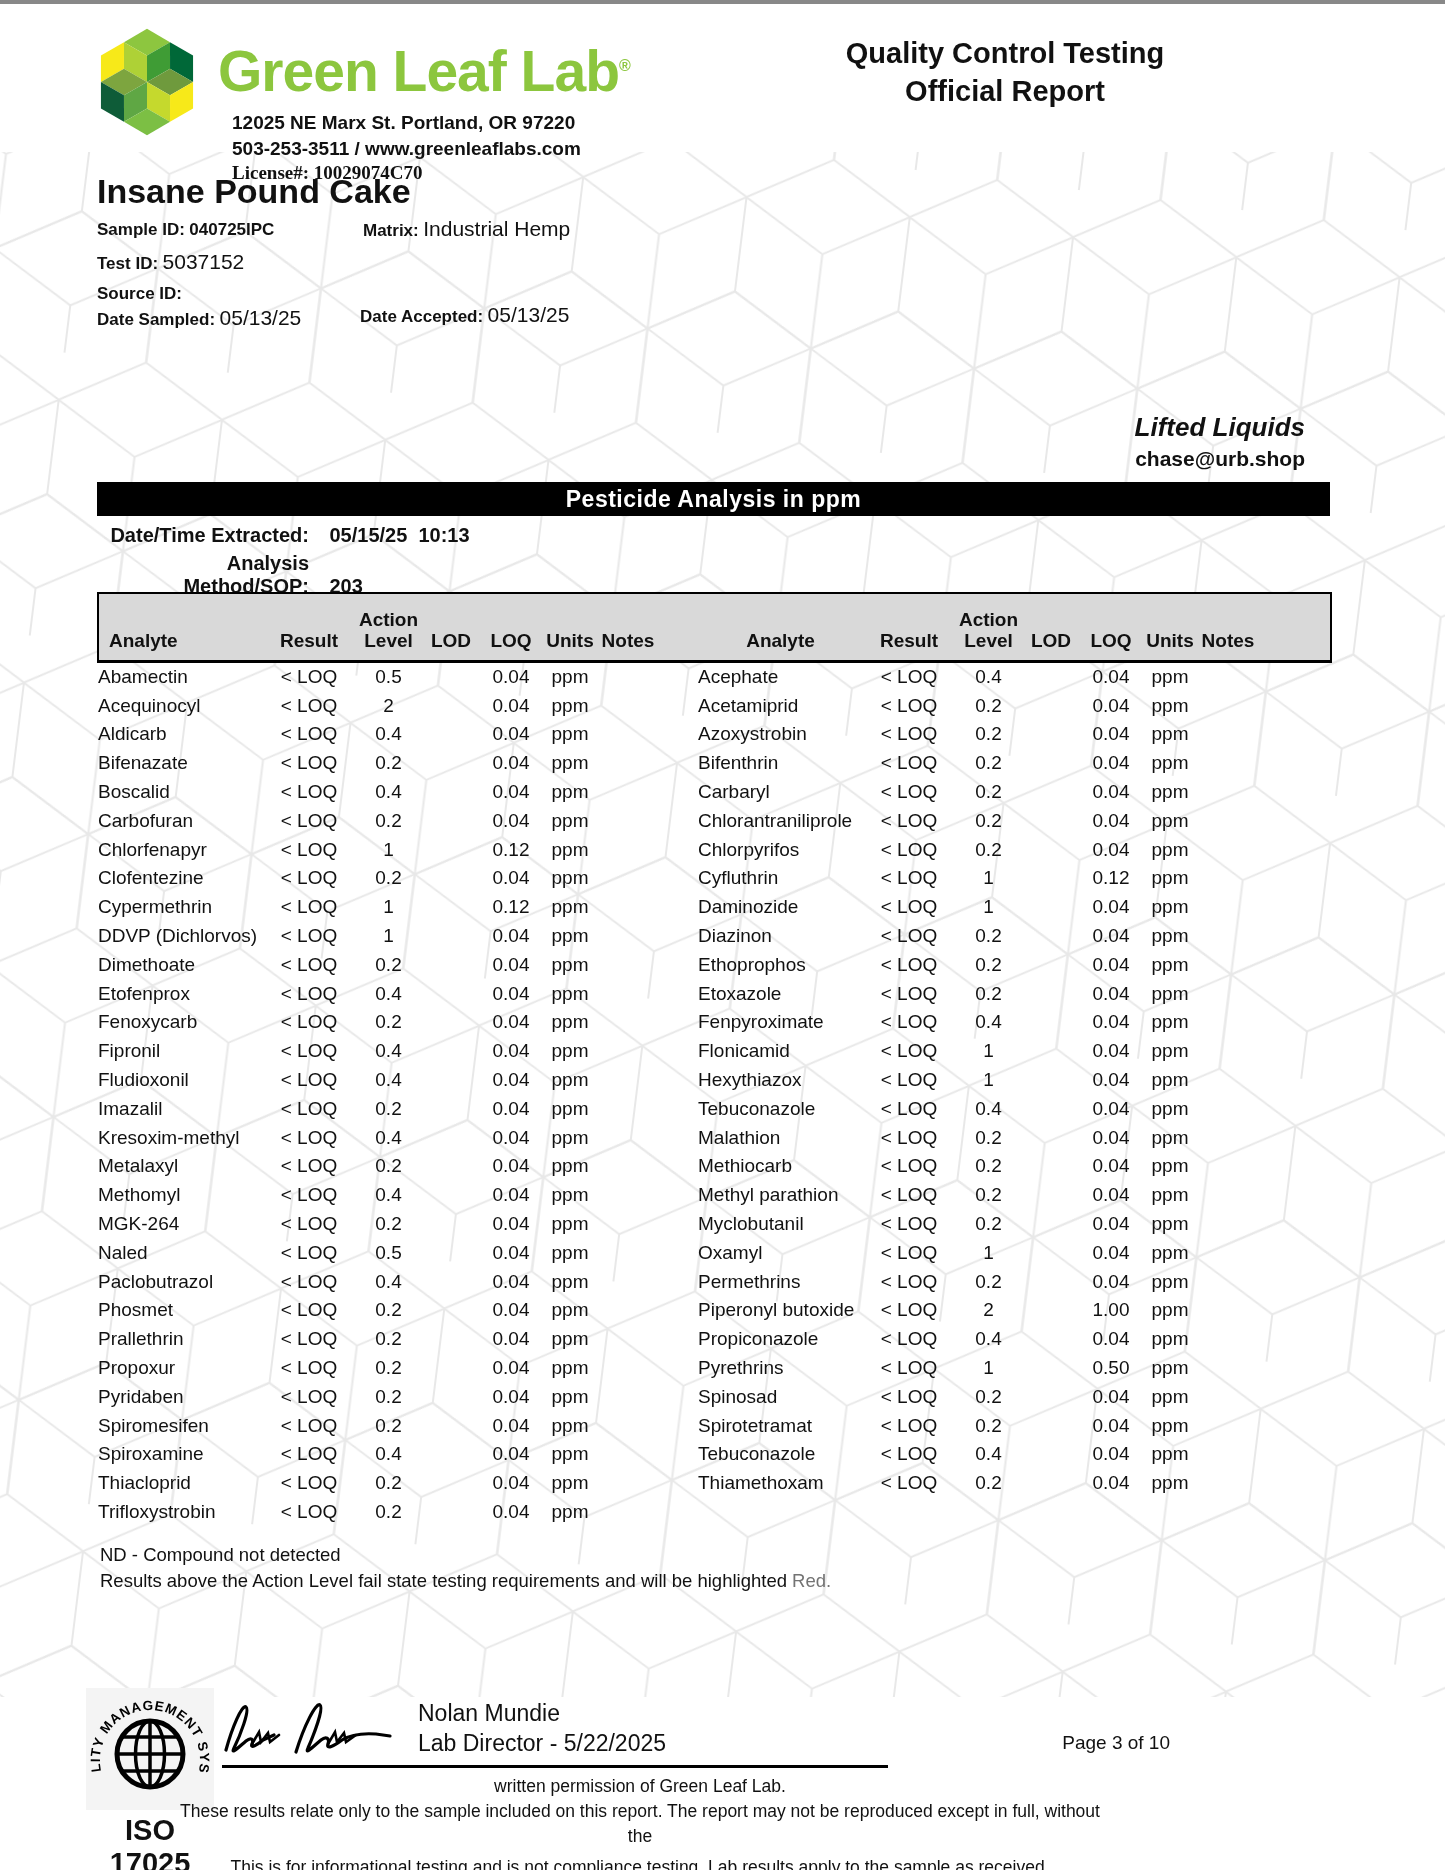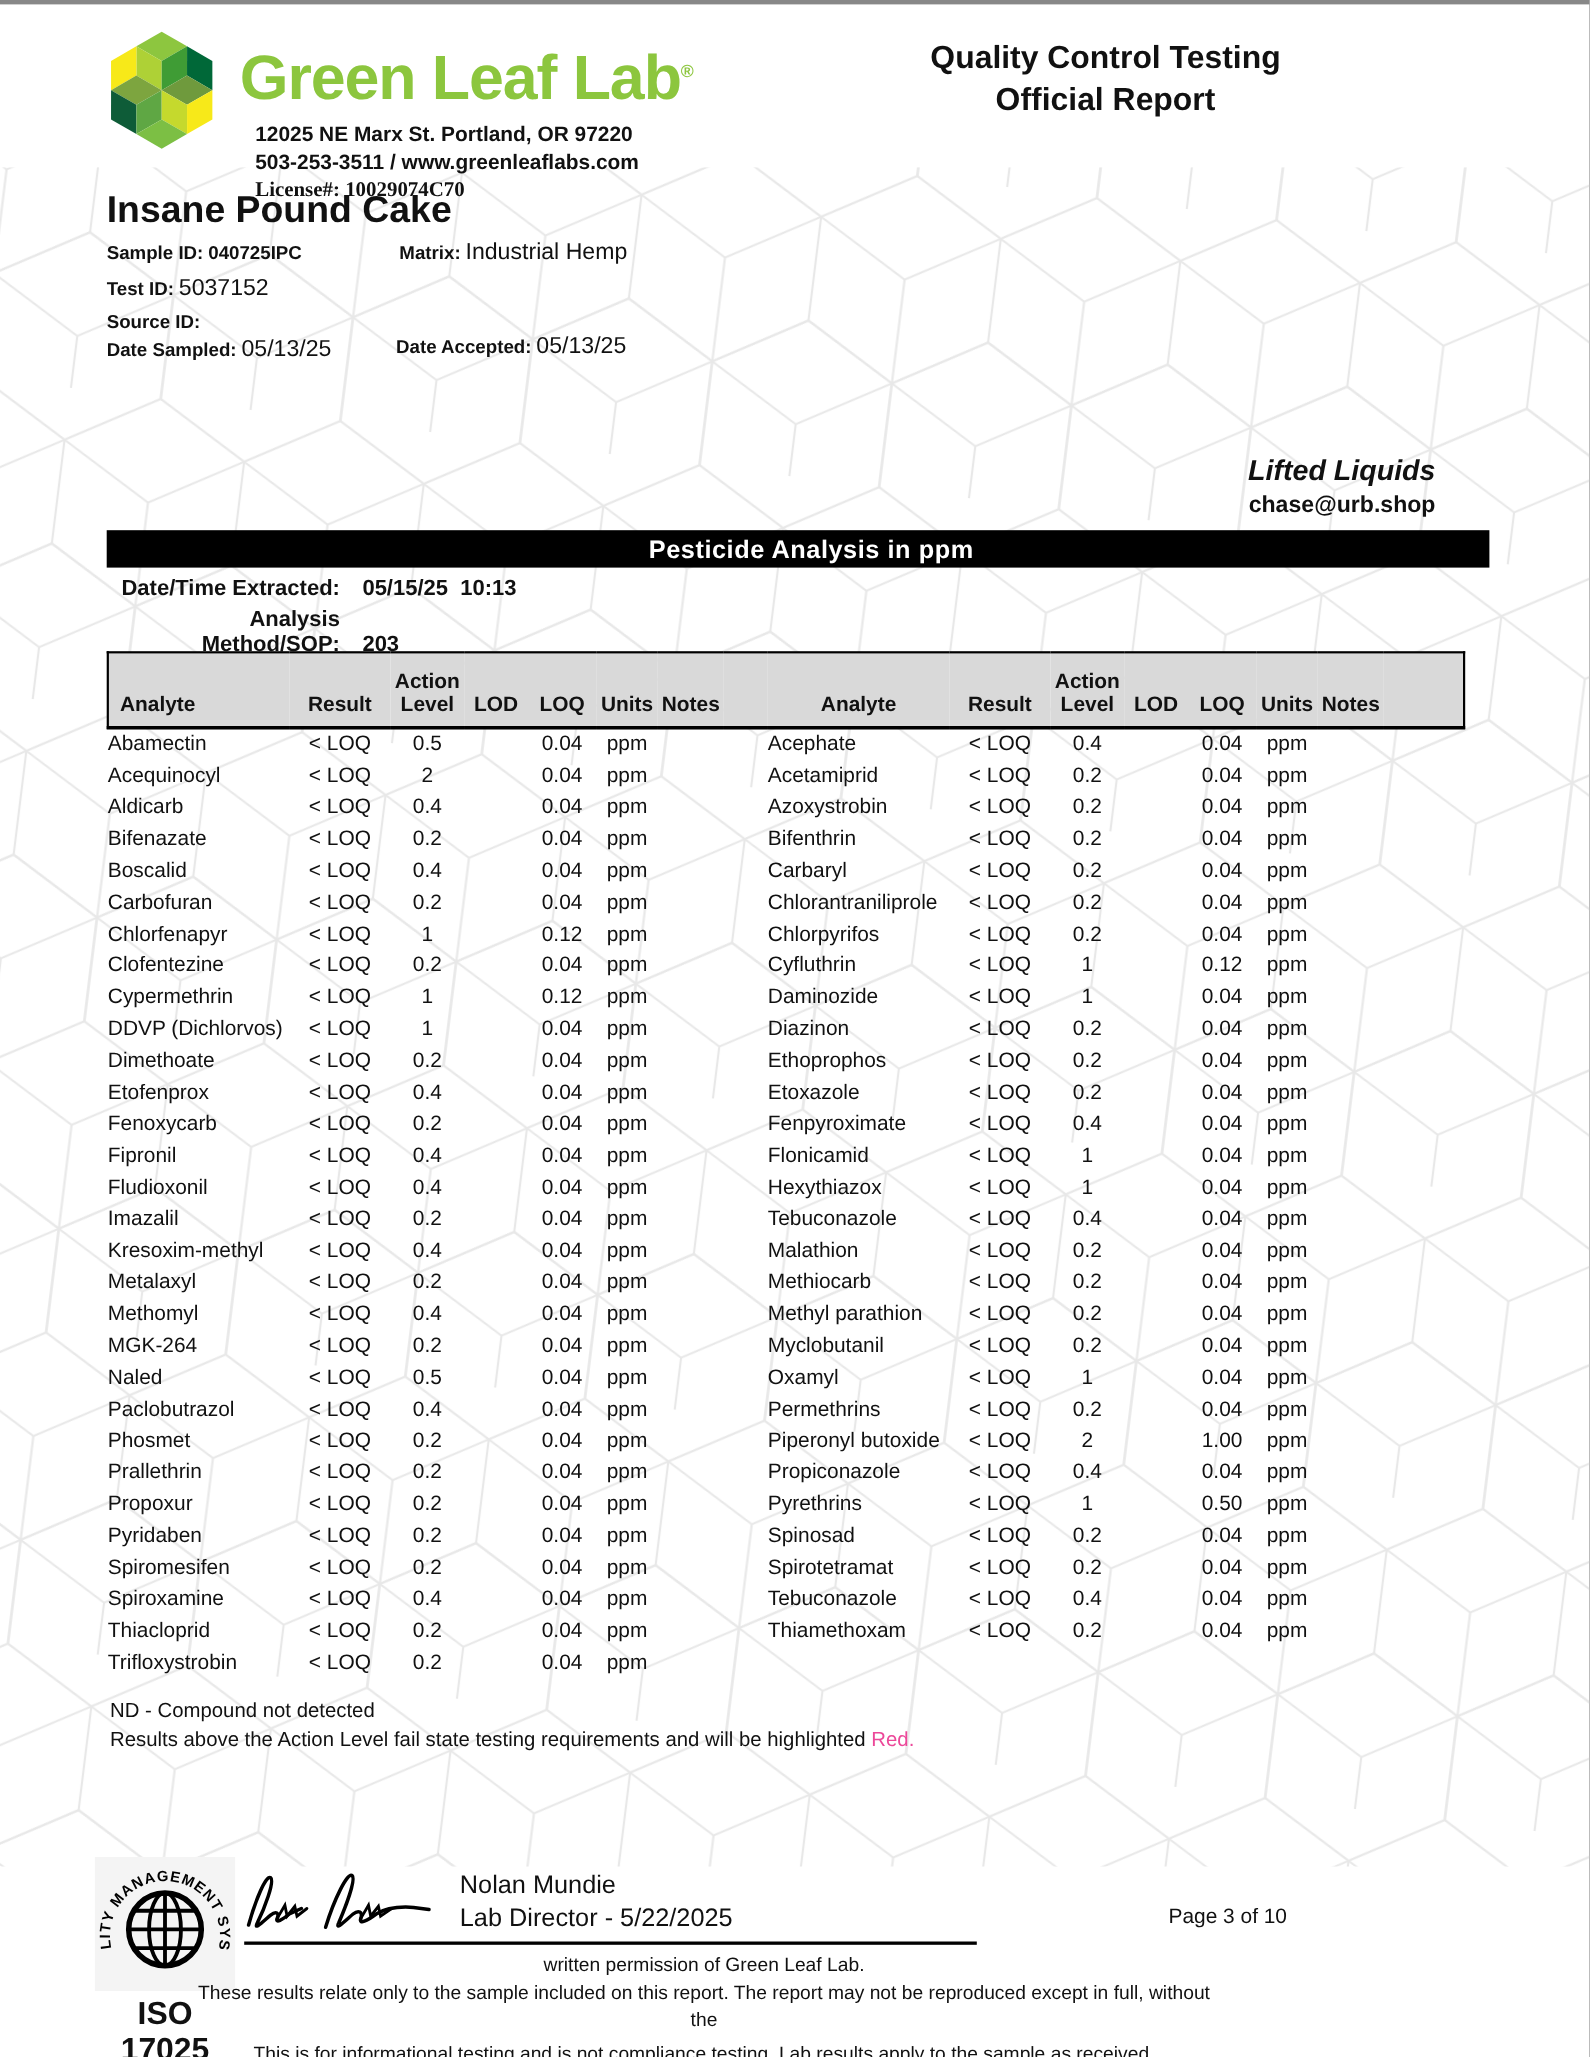--- a/index.html
+++ b/index.html
@@ -33,21 +33,21 @@
     background:#d9d9d9;font-size:19px;font-weight:bold;vertical-align:bottom;
     padding:6px 0 9px 0;border-top:2px solid #000;border-bottom:3px solid #000;
     height:68px;box-sizing:border-box;text-align:center;line-height:21px;
   }
   table.pest th.first{border-left:2px solid #000;text-align:left;padding-left:10px;}
   table.pest th.last{border-right:2px solid #000;}
   table.pest td{font-size:19px;height:28.8px;padding:0;white-space:nowrap;overflow:visible;}
   td.c-analyte{text-align:left;padding-left:10px;}
   td.c-num{text-align:center;}
   .note{font-size:18.5px;line-height:26px;}
-  .red{color:#ec4899;}
+  .red{color:#737373;}
   
   .sig-name{font-size:23px;line-height:30px;}
   .sig-line{position:absolute;background:#000;height:3px;}
   .disclaimer{font-size:17.5px;text-align:center;line-height:25px;}
   .page-label{font-size:19px;}
   .iso-big{font-size:29px;font-weight:bold;letter-spacing:0px;text-align:center;}
 </style>
 </head>
 <body>
 
@@ -124,21 +124,21 @@
       <span class="val">05/13/25</span>
     </div>
     <div class="abs" style="left:360px;top:299px;">
       <span class="lbl">Date Accepted:</span>
       <span class="val">05/13/25</span>
     </div>
 
     <div class="abs client-name" style="left:905px;top:408px;width:400px;">Lifted Liquids</div>
     <div class="abs client-email" style="left:905px;top:443px;width:400px;">chase@urb.shop</div>
 
-    <div class="abs banner" style="left:97px;top:478px;width:1233px;height:34px;padding-left:24px;">Pesticide Analysis in ppm</div>
+    <div class="abs banner" style="left:97px;top:478px;width:1233px;height:34px;">Pesticide Analysis in ppm</div>
 
     <div class="abs" style="left:97px;top:520px;">
       <span class="xlbl">Date/Time Extracted:</span>
       <span class="xval pre">05/15/25  10:13</span>
     </div>
     <div class="abs" style="left:97px;top:548px;">
       <span class="xlbl">Analysis Method/SOP:</span>
       <span class="xval">203</span>
     </div>
 

